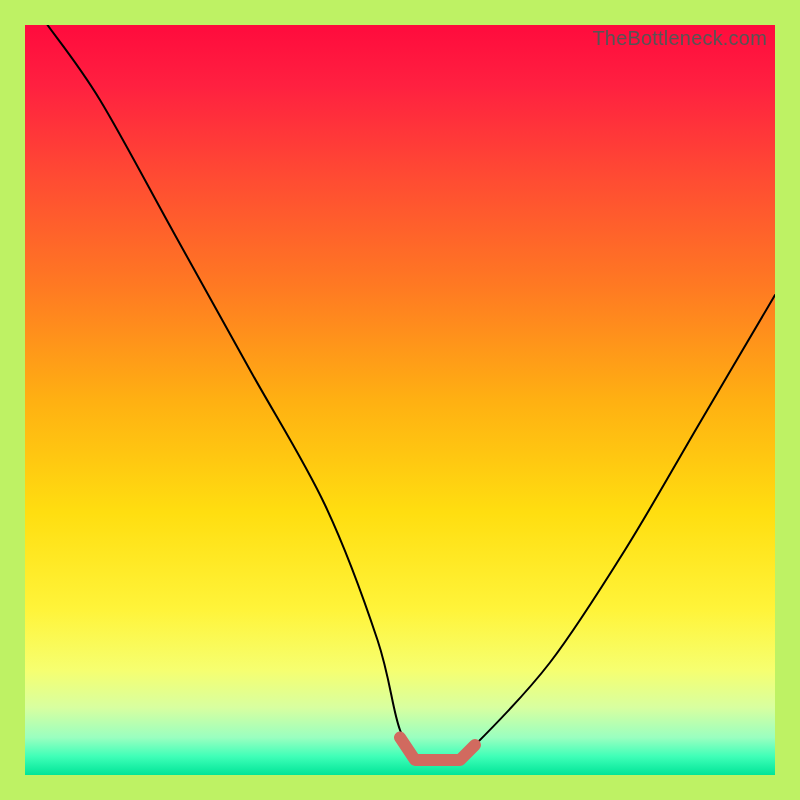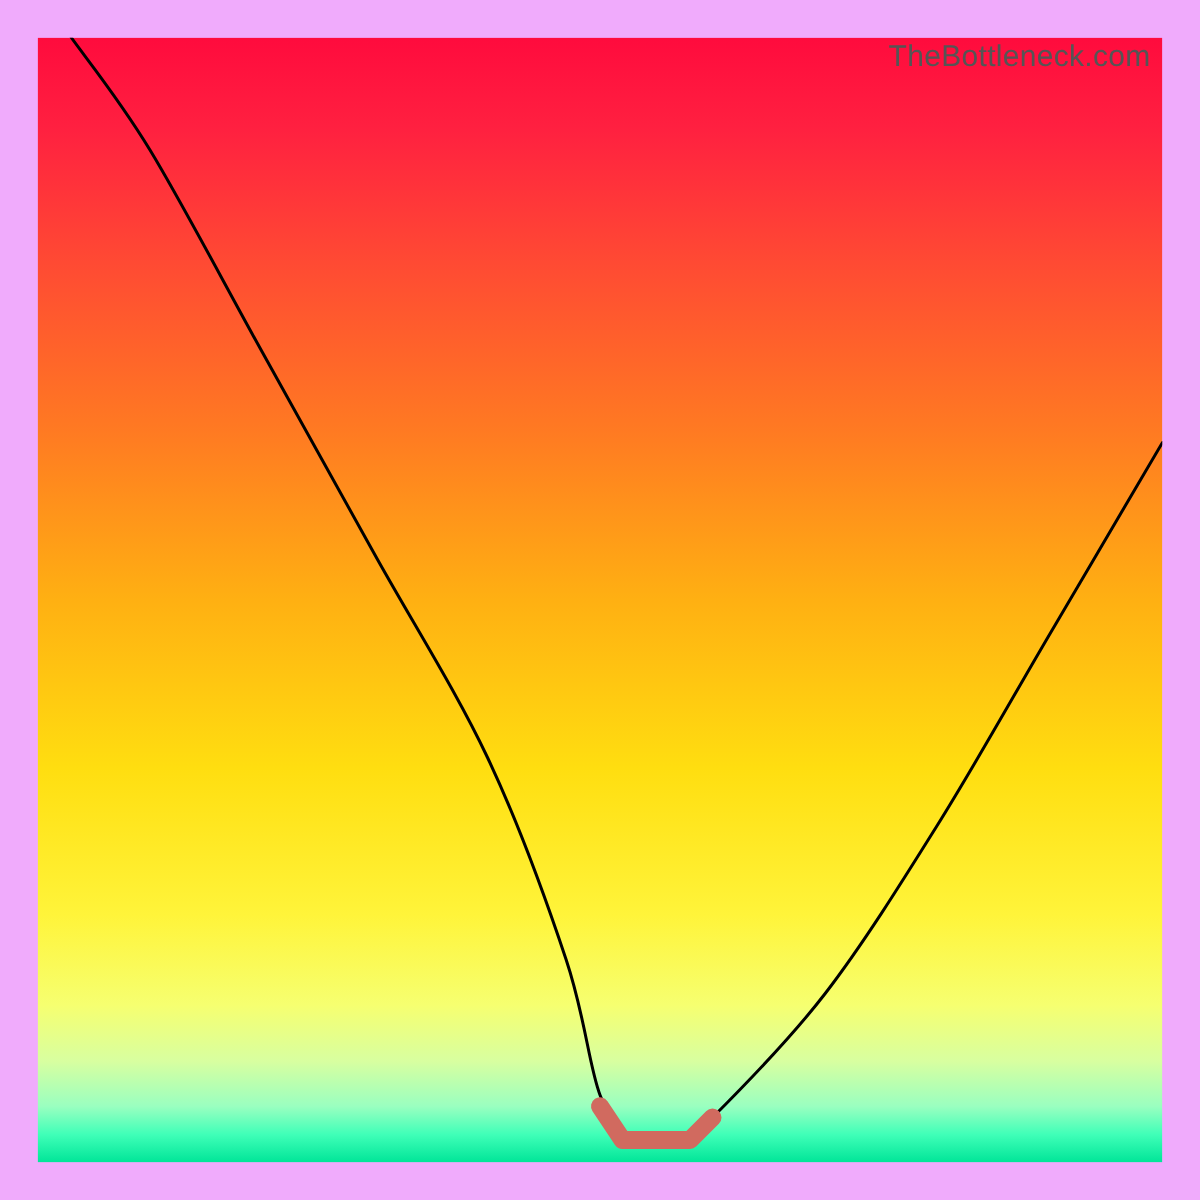--- a/index.html
+++ b/index.html
@@ -8,21 +8,21 @@
     width: 800px;
     height: 800px;
     overflow: hidden;
     background: #000;
     font-family: Arial, Helvetica, sans-serif;
   }
   .frame {
     position: relative;
     width: 800px;
     height: 800px;
-    background: #f0abfc;
+    background: #bef264;
   }
   .plot-area {
     position: absolute;
     left: 25px;
     top: 25px;
     width: 750px;
     height: 750px;
     overflow: hidden;
   }
   .watermark {

